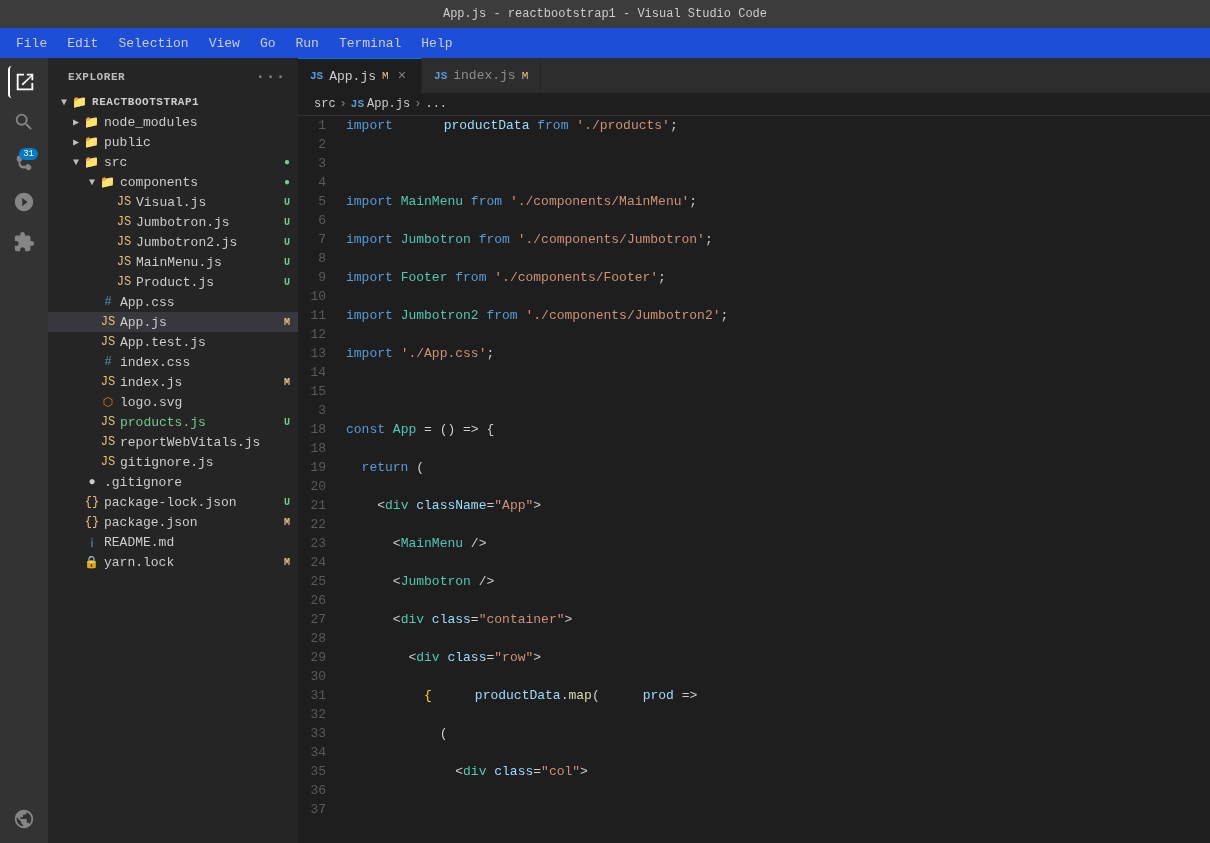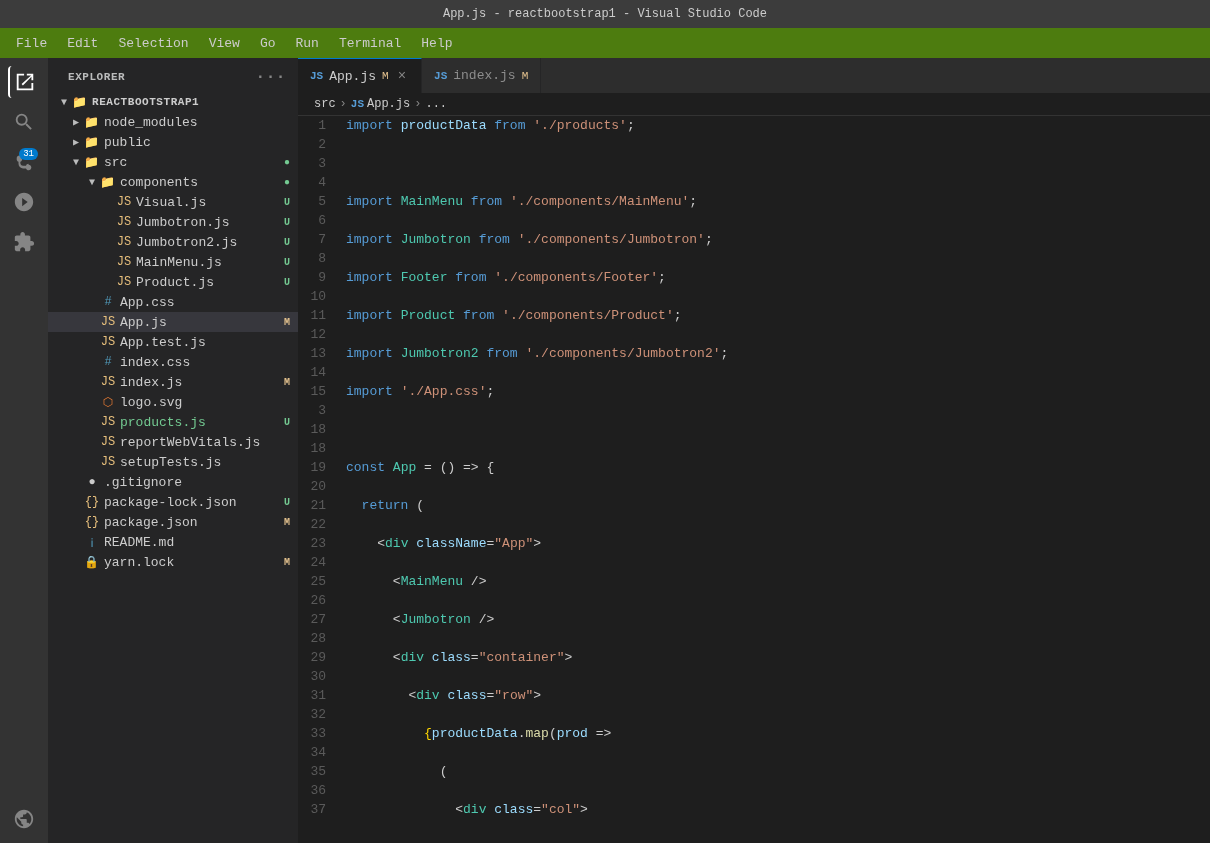--- a/index.html
+++ b/index.html
@@ -21,21 +21,21 @@
       font-size: 12px;
       padding: 4px 0;
       height: 28px;
       display: flex;
       align-items: center;
       justify-content: center;
       flex-shrink: 0;
     }
     
     #menu-bar {
-      background: #4d7c0f;
+      background: #1d4ed8;
       display: flex;
       align-items: center;
       height: 30px;
       padding: 0 8px;
       gap: 4px;
       flex-shrink: 0;
       text-align: right;
     }
     .menu-item {
       color: #cccccc;
@@ -242,21 +242,21 @@
       line-height: 19px;
       padding-left: 8px;
       padding-right: 16px;
       white-space: pre;
       overflow-x: auto;
     }
     .line { min-height: 19px; display: block; }
     
     .kw { color: #569cd6; }
     .str { color: #ce9178; }
-    .var { color: #9cdcfe; }
+    .var { color: #9cdcfe; margin-left: 43px; }
     .cls { color: #4ec9b0; }
     .tag { color: #4ec9b0; }
     .attr { color: #9cdcfe; }
     .jsx-comp { color: #4ec9b0; }
     .plain { color: #cccccc; }
     .method { color: #dcdcaa; }
     .bracket { color: #ffd700; }
     @keyframes blink { 50% { opacity: 0; } }
     
     ::-webkit-scrollbar { width: 8px; height: 8px; }
@@ -438,21 +438,21 @@
 
     <div class="tree-item" style="padding-left:36px;">
       <span class="tree-arrow" style="visibility:hidden;">▶</span>
       <span class="tree-icon color-js">JS</span>
       <span>reportWebVitals.js</span>
     </div>
 
     <div class="tree-item" style="padding-left:36px;">
       <span class="tree-arrow" style="visibility:hidden;">▶</span>
       <span class="tree-icon color-js">JS</span>
-      <span>setupTests.js</span>
+      <span>gitignore.js</span>
     </div>
 
     <div class="tree-item" style="padding-left:20px;">
       <span class="tree-arrow" style="visibility:hidden;">▶</span>
       <span class="tree-icon" style="color:#cccccc;">●</span>
       <span>.gitignore</span>
     </div>
 
     <div class="tree-item" style="padding-left:20px;">
       <span class="tree-arrow" style="visibility:hidden;">▶</span>
@@ -547,21 +547,20 @@
         <div>34</div>
           <div>35</div>
           <div>36</div>
         <div>37</div>
       </div>
       <div id="code-content"><span class="line"><span class="kw">import</span> <span class="var">productData</span> <span class="kw">from</span> <span class="str">'./products'</span><span class="plain">;</span></span>
 <span class="line"> </span>
 <span class="line"><span class="kw">import</span> <span class="cls">MainMenu</span> <span class="kw">from</span> <span class="str">'./components/MainMenu'</span><span class="plain">;</span></span>
 <span class="line"><span class="kw">import</span> <span class="cls">Jumbotron</span> <span class="kw">from</span> <span class="str">'./components/Jumbotron'</span><span class="plain">;</span></span>
 <span class="line"><span class="kw">import</span> <span class="cls">Footer</span> <span class="kw">from</span> <span class="str">'./components/Footer'</span><span class="plain">;</span></span>
-<span class="line"><span class="kw">import</span> <span class="cls">Product</span> <span class="kw">from</span> <span class="str">'./components/Product'</span><span class="plain">;</span></span>
 <span class="line"><span class="kw">import</span> <span class="cls">Jumbotron2</span> <span class="kw">from</span> <span class="str">'./components/Jumbotron2'</span><span class="plain">;</span></span>
 <span class="line"><span class="kw">import</span> <span class="str">'./App.css'</span><span class="plain">;</span></span>
 <span class="line"> </span>
 <span class="line"><span class="kw">const</span> <span class="cls">App</span> <span class="plain">= () =&gt; {</span></span>
 <span class="line">  <span class="kw">return</span> <span class="plain">(</span></span>
 <span class="line">    <span class="plain">&lt;</span><span class="tag">div</span> <span class="attr">className</span><span class="plain">=</span><span class="str">"App"</span><span class="plain">&gt;</span></span>
 <span class="line">      <span class="plain">&lt;</span><span class="jsx-comp">MainMenu</span> <span class="plain">/&gt;</span></span>
 <span class="line">      <span class="plain">&lt;</span><span class="jsx-comp">Jumbotron</span> <span class="plain">/&gt;</span></span>
 <span class="line">      <span class="plain">&lt;</span><span class="tag">div</span> <span class="attr">class</span><span class="plain">=</span><span class="str">"container"</span><span class="plain">&gt;</span></span>
 <span class="line">        <span class="plain">&lt;</span><span class="tag">div</span> <span class="attr">class</span><span class="plain">=</span><span class="str">"row"</span><span class="plain">&gt;</span></span>

